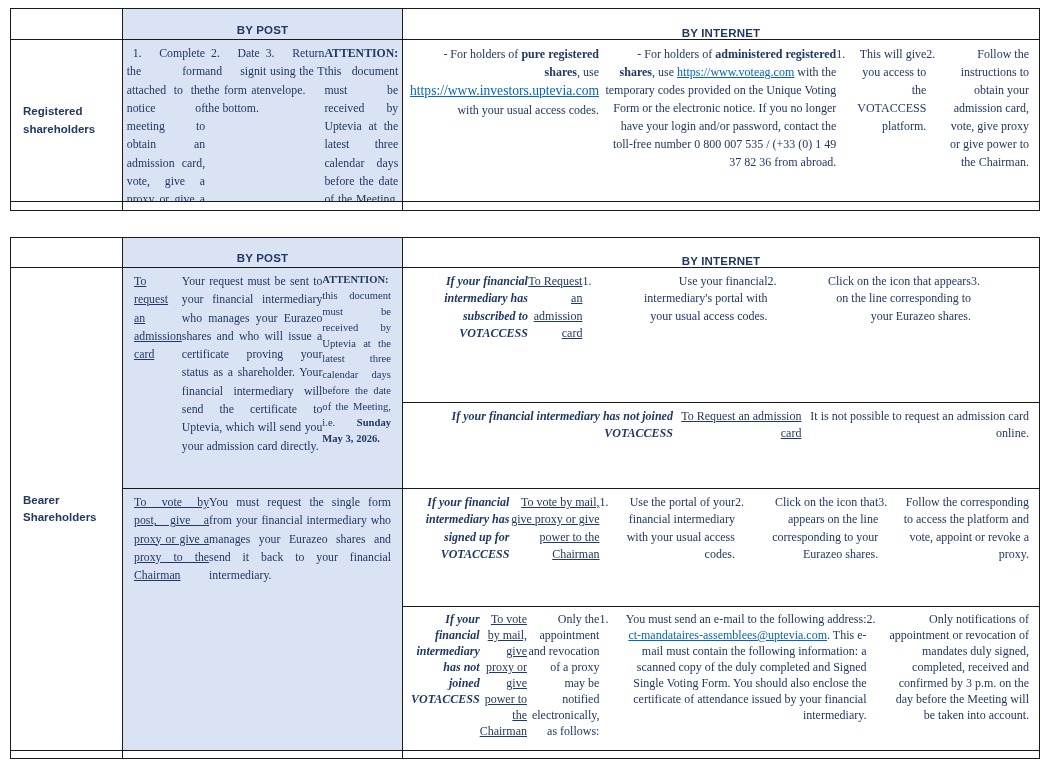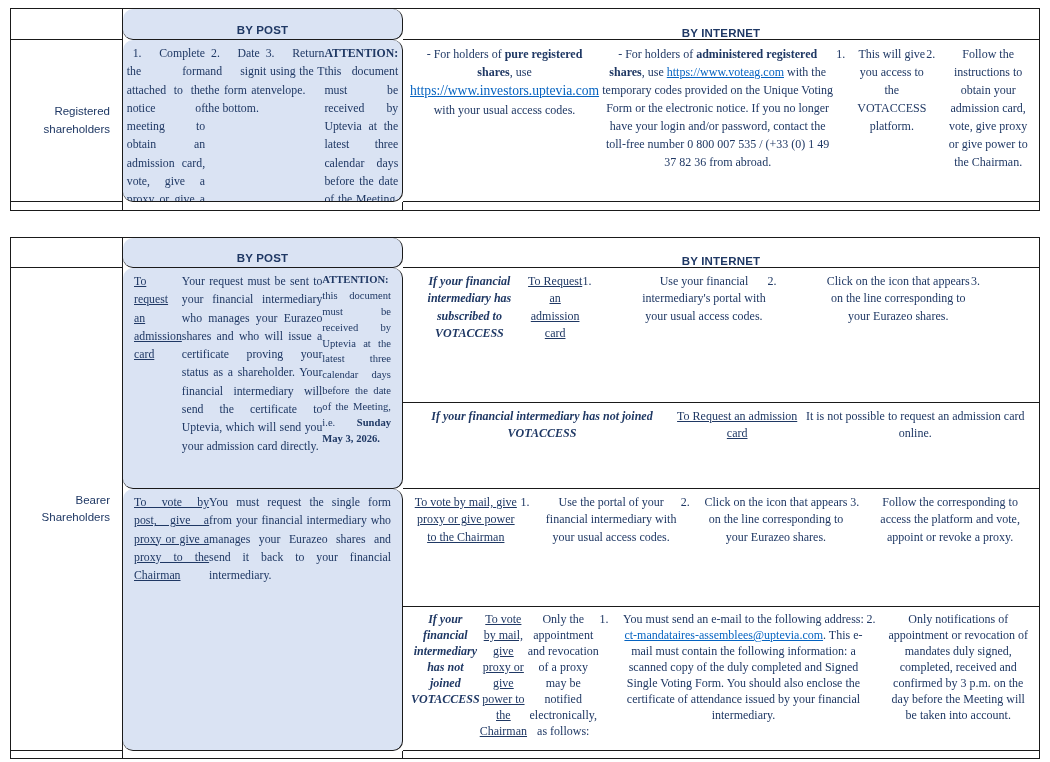--- a/index.html
+++ b/index.html
@@ -21,36 +21,36 @@
   #t2 { top:237px; grid-template-rows:30px 135px 86px 118px 144px 7px; }
 
   .cell {
     box-sizing:border-box;
     border-right:1.3px solid #1a1a1a;
     border-bottom:1.3px solid #1a1a1a;
     overflow:hidden;
   }
   .lastcol { border-right:none; }
   .botrow  { border-bottom:none; }
-  .blue { background:#dae3f3;border-radius:10px; }
+  .blue { background:#dae3f3; }
 
   .hdr { display:flex; justify-content:center; font-weight:bold; font-size:11.5px; letter-spacing:.2px; }
   .hdr-post { align-items:flex-end; padding-bottom:3px; }
   .hdr-net  { align-items:flex-end; padding-top:5px; }
 
   .label-cell {
     display:flex; align-items:center; justify-content:center;
-    text-align:right; font-weight:normal; font-size:11.5px; line-height:1.5;
+    text-align:left; font-weight:bold; font-size:11.5px; line-height:1.5;
     padding:0 12px;
   }
 
   .content { display:flex; flex-direction:row; justify-content:center;font-family:Liberation Serif, serif; }
 
   .post-body { font-size:11.8px; line-height:1.55; text-align:justify; padding:4px 11px; }
-  .net-body  { font-size:12px;   line-height:1.5;  text-align:center;    padding:5px 10px 19px 7px; }
+  .net-body  { font-size:12px;   line-height:1.5;  text-align:right;    padding:5px 10px 19px 7px; }
   .net2      { line-height:1.45; padding-left:8px; }
   .tight     { line-height:1.33; }
 
   
   .blk { margin:0; }
   .gap { height:8px; }
   .net-body .gap { height:8px; }
   .tight .gap { height:6px; }
   .li  { position:relative; padding-left:21px; }
   .liw { position:relative; padding-left:58px; }
@@ -133,20 +133,21 @@
         <div class="blk liw"><span class="num">2.</span><span> Click on the icon that appears on the line corresponding to your Eurazeo shares.</span></div>
         <div class="blk liw"><span class="num">3.</span></div>
       </div>
     <div class="cell lastcol content net-body net2" style="grid-column:3;grid-row:3">
         <div class="blk p"><span class="b i">If your financial intermediary has not joined VOTACCESS</span></div>
         <div class="blk gap"></div>
         <div class="blk p"><span class="u">To Request an admission card</span></div>
         <div class="blk p"><span>It is not possible to request an admission card online.</span></div>
       </div>
     <div class="cell lastcol content net-body net2" style="grid-column:3;grid-row:4">
+        <div class="blk p"><span class="b i">If your financial intermediary has signed up for VOTACCESS</span></div>
         <div class="blk gap"></div>
         <div class="blk p"><span class="u">To vote by mail, give proxy or give power to the Chairman</span></div>
         <div class="blk li"><span class="num">1.</span><span>Use the portal of your financial intermediary with your usual access codes.</span></div>
         <div class="blk li"><span class="num">2.</span><span>Click on the icon that appears on the line corresponding to your Eurazeo shares.</span></div>
         <div class="blk li"><span class="num">3.</span><span>Follow the corresponding to access the platform and vote, appoint or revoke a proxy.</span></div>
       </div>
     <div class="cell lastcol content net-body net2 tight" style="grid-column:3;grid-row:5">
         <div class="blk p"><span class="b i">If your financial intermediary has not joined VOTACCESS</span></div>
         <div class="blk gap"></div>
         <div class="blk p"><span class="u">To vote by mail, give proxy or give power to the Chairman</span></div>

